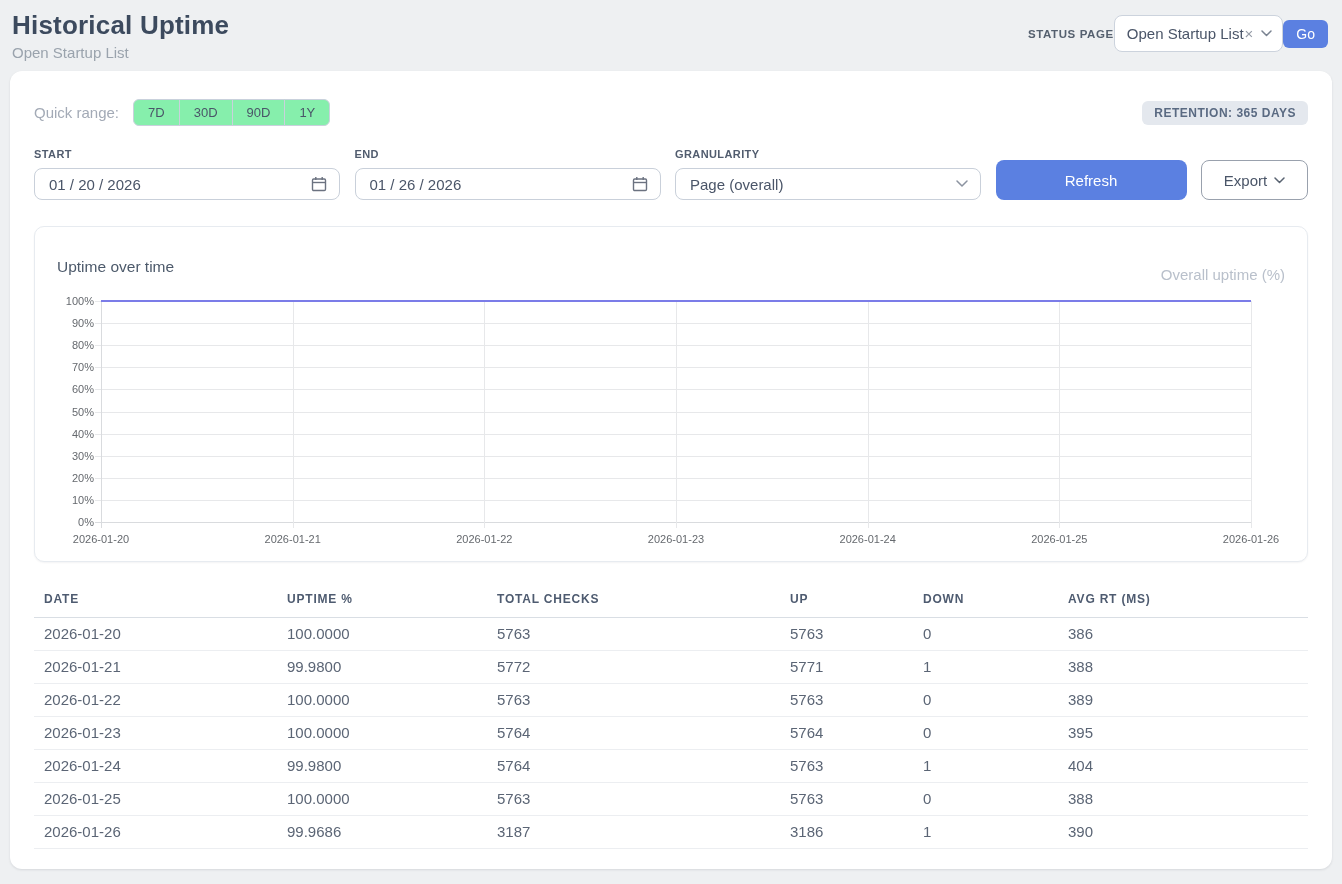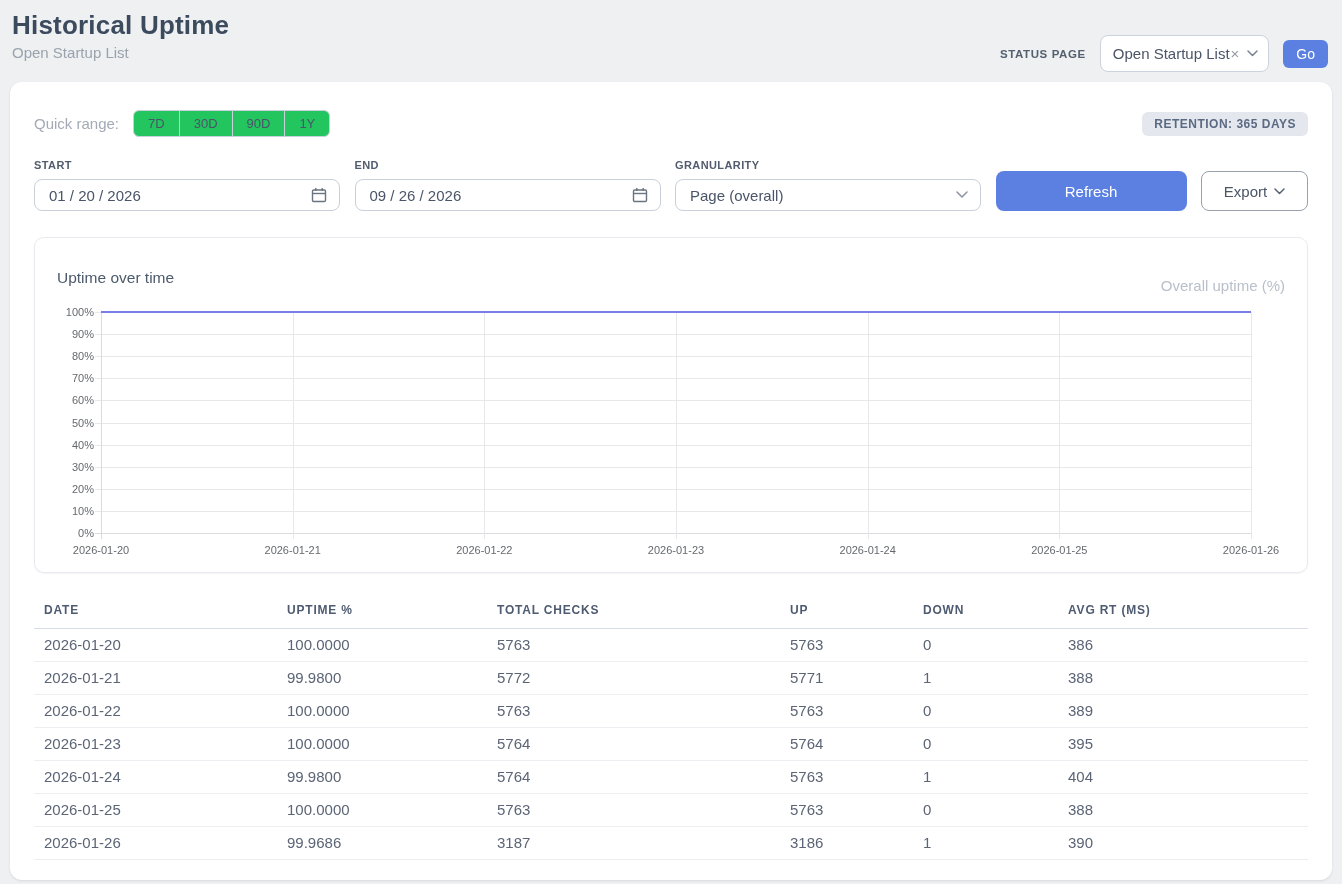--- a/index.html
+++ b/index.html
@@ -11,21 +11,21 @@
     overflow: hidden;
   }
 
   
   .top-header {
     display: flex; justify-content: space-between; align-items: flex-start;
     padding: 10px 14px 0 12px;
   }
   .page-title { font-size: 26px; font-weight: 700; color: #3c4a5e; letter-spacing: .2px; }
   .page-subtitle { font-size: 15px; color: #9aa3ad; margin-top: 3px; }
-  .header-right { display: flex; align-items: center; gap: 14px; margin-top: 25px; }
+  .header-right { display: flex; align-items: center; margin-top: 5px; }
   .status-page-label { font-size: 11.5px; font-weight: 600; color: #55606f; letter-spacing: .6px; }
   .status-select {
     display: flex; align-items: center; height: 37px; min-width: 162px;
     background: #fff; border: 1px solid #ccd3dd; border-radius: 8px;
     padding: 0 10px 0 12px; cursor: pointer;
   }
   .status-select .sel-text { font-size: 15px; color: #4a5568; }
   .clear-x { font-size: 15px; color: #949ba6; margin-left: 1px; cursor: pointer; }
   .chev { margin-left: 8px; display: inline-flex; }
   .go-btn {
@@ -40,21 +40,21 @@
     box-shadow: 0 1px 3px rgba(16,24,40,.07), 0 1px 2px rgba(16,24,40,.04);
     padding: 28px 24px 20px 24px;
   }
 
   
   .row-quick { display: flex; justify-content: space-between; align-items: center; gap: 40px; }
   .quick-left { display: flex; align-items: center; }
   .quick-label { font-size: 15px; color: #a3aab6; }
   .seg-group { display: flex; margin-left: 14px; }
   .seg {
-    background: #22c55e; border: 1px solid #c9d1dc; color: #4a5568;
+    background: #86efac; border: 1px solid #c9d1dc; color: #4a5568;
     font-size: 13px; padding: 5px 14px; margin-left: -1px; cursor: pointer;
     font-family: inherit;
   }
   .seg:first-child { border-radius: 6px 0 0 6px; margin-left: 0; }
   .seg:last-child { border-radius: 0 6px 6px 0; }
   .retention-badge {
     background: #e4e8ee; color: #5a6a82; font-size: 12px; font-weight: 600;
     letter-spacing: .5px; padding: 5px 12px; border-radius: 6px;
   }
 
@@ -171,21 +171,21 @@
               <line x1="1.5" y1="6.5" x2="14.5" y2="6.5"></line>
               <line x1="4.8" y1="1" x2="4.8" y2="4"></line>
               <line x1="11.2" y1="1" x2="11.2" y2="4"></line>
           </svg>
         </span>
       </div>
     </div>
     <div class="field">
       <span class="field-label">END</span>
       <div class="control w-date">
-        <span>09 / 26 / 2026</span>
+        <span>01 / 26 / 2026</span>
         <span class="icon-svg">
           <svg width="16" height="16" viewBox="0 0 16 16" fill="none" stroke="#6b7280" stroke-width="1.4">
             <rect x="1.5" y="3" width="13" height="11.5" rx="1.2"></rect>
               <line x1="1.5" y1="6.5" x2="14.5" y2="6.5"></line>
               <line x1="4.8" y1="1" x2="4.8" y2="4"></line>
               <line x1="11.2" y1="1" x2="11.2" y2="4"></line>
           </svg>
         </span>
       </div>
     </div>

